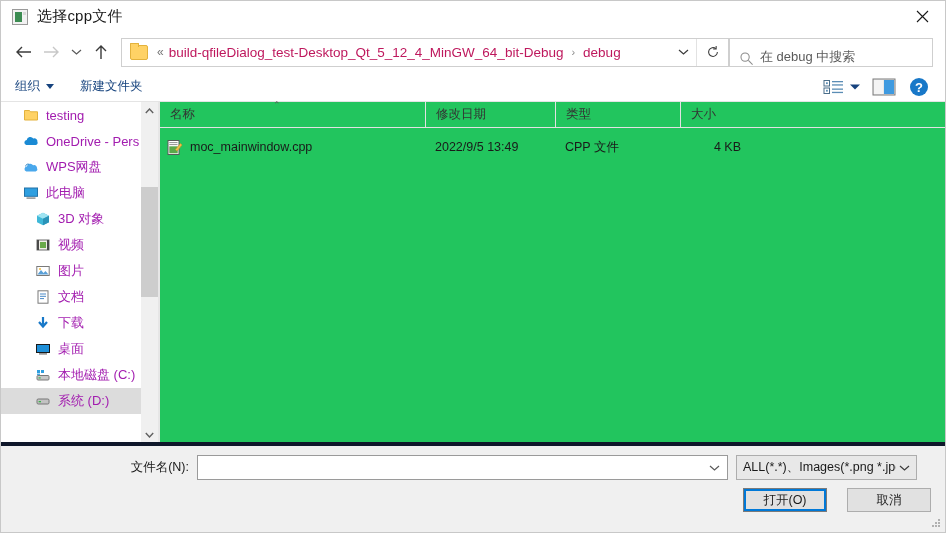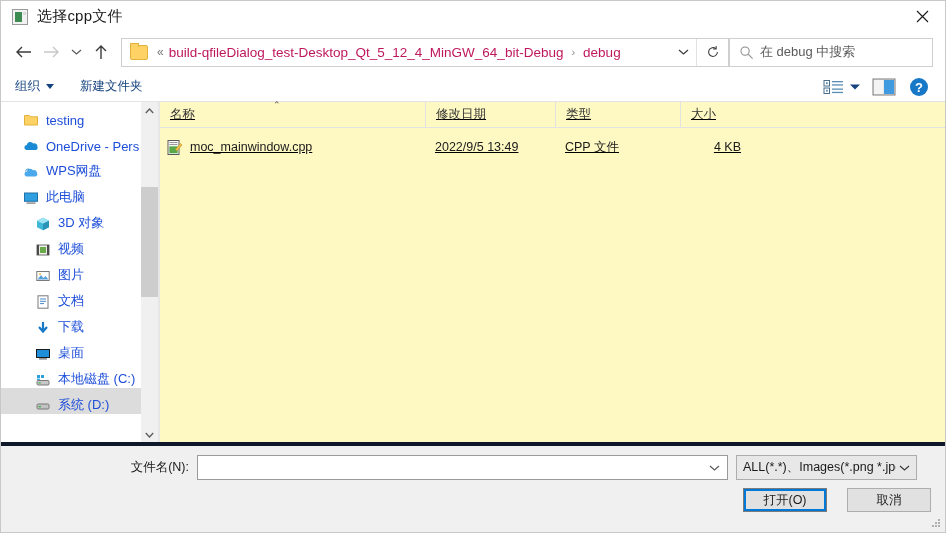--- a/index.html
+++ b/index.html
@@ -142,21 +142,21 @@
     display:flex; align-items:center; justify-content:center;
     flex:none;
   }
   .searchbox {
     width: 204px;
     height: 29px;
     border: 1px solid #cfcfcf;
     margin-left: 0;
     background: #fff;
     display: flex;
-    align-items: center;
+    align-items: flex-end;
     box-sizing: border-box;
     flex: none;
   }
   .search-ph {
     font-size: 13px;
     color: #5b5b5b;
     margin-left: 6px;
   }
 
   
@@ -194,23 +194,23 @@
   .sidebar {
     width: 140px;
     background: #ffffff;
     overflow: hidden;
     position: relative;
     flex: none;
   }
   .sb-item {
     height: 26px;
     display: flex;
-    align-items: flex-end;
+    align-items: center;
     font-size: 13px;
-    color: #1d4ed8;
+    color: #a21caf;
     white-space: nowrap;
     padding-left: 22px;
     box-sizing: border-box;
   }
   .sb-item.indent { padding-left: 34px; }
   .sb-item.selected { background: #dcdcdc; }
   .sb-ico {
     width: 16px; height: 16px;
     margin-right: 7px;
     flex: none;
@@ -235,24 +235,23 @@
   .sb-thumb {
     position: absolute;
     left: 0; width: 17px;
     background: #cdcdcd;
     top: 85px;
     height: 110px;
   }
 
   .filepane {
     flex: 1;
-    background: #fef9c3;
+    background: #22c55e;
     position: relative;
     border-left: 1px solid #e6e6e6;
-    text-decoration: underline;
   }
   .col-header {
     display: flex;
     height: 25px;
     align-items: center;
     border-bottom: 1px solid #e2e2e2;
     position: relative;
   }
   .col {
     font-size: 12.5px;

